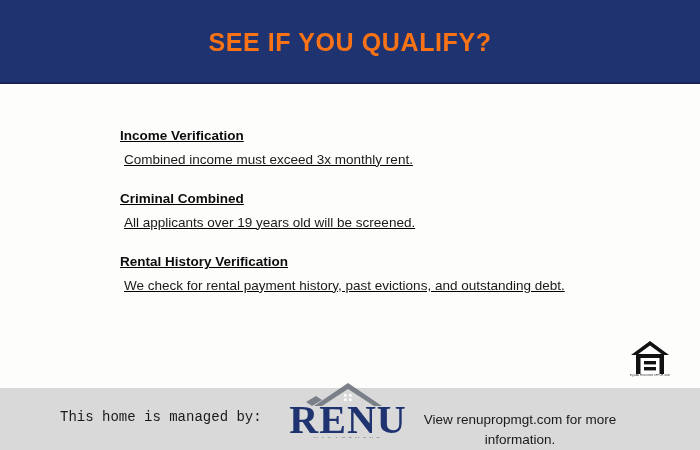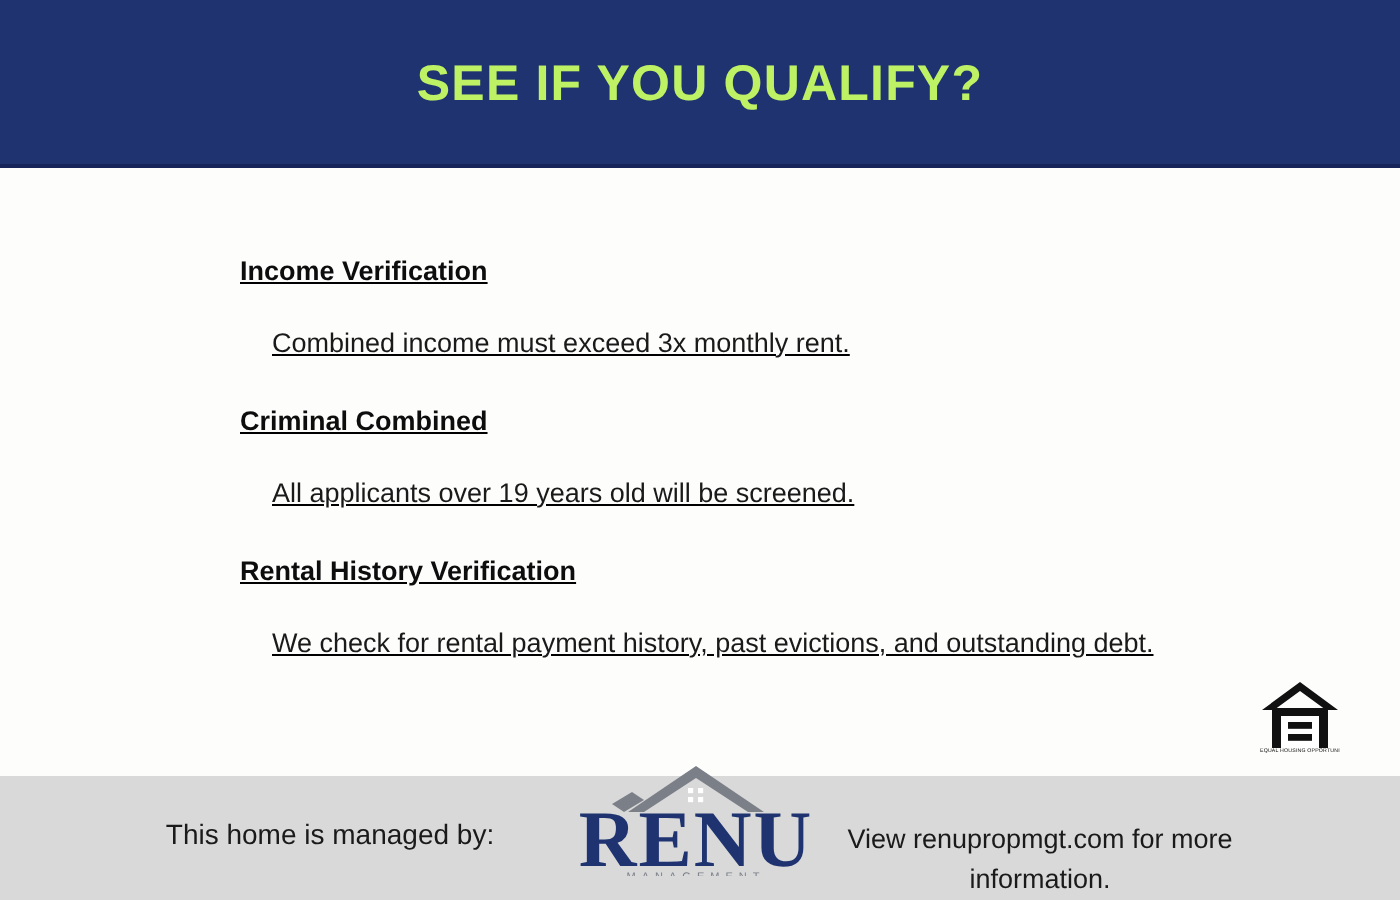--- a/index.html
+++ b/index.html
@@ -27,21 +27,21 @@
     left: 0;
     top: 0;
     width: 700px;
     height: 82px;
     background: #1f3370;
     display: flex;
     align-items: center;
     justify-content: center;
   }
   .header-title {
-    color: #bef264;
+    color: #f97316;
     font-size: 25px;
     font-weight: bold;
     letter-spacing: 0.6px;
     text-align: center;
     line-height: 1;
     margin: 0;
     padding-top: 2px;
   }
   .header-underline {
     position: absolute;
@@ -71,21 +71,21 @@
     font-weight: bold;
     color: #0d0d0d;
     line-height: 1.45;
     margin: 0 0 1px 0;
   }
   .criteria-desc {
     font-size: 13.5px;
     font-weight: normal;
     color: #1a1a1a;
     line-height: 1.45;
-    margin: 16px;
+    margin: 4px;
   }
 
   
   .eho-logo {
     position: absolute;
     left: 630px;
     top: 339px;
     width: 40px;
     height: 42px;
   }
@@ -110,24 +110,25 @@
     top: 388px;
     width: 700px;
     height: 62px;
     background: #d9d9d9;
   }
   .footer-managed-by {
     position: absolute;
     left: 60px;
     top: 408px;
     width: 210px;
-    text-align: center;
+    text-align: left;
     font-size: 14px;
     color: #1a1a1a;
     line-height: 1.3;
+    font-family: Liberation Mono, monospace;
   }
   .footer-info {
     position: absolute;
     left: 420px;
     top: 410px;
     width: 200px;
     text-align: center;
     font-size: 13.5px;
     color: #1a1a1a;
     line-height: 1.45;

